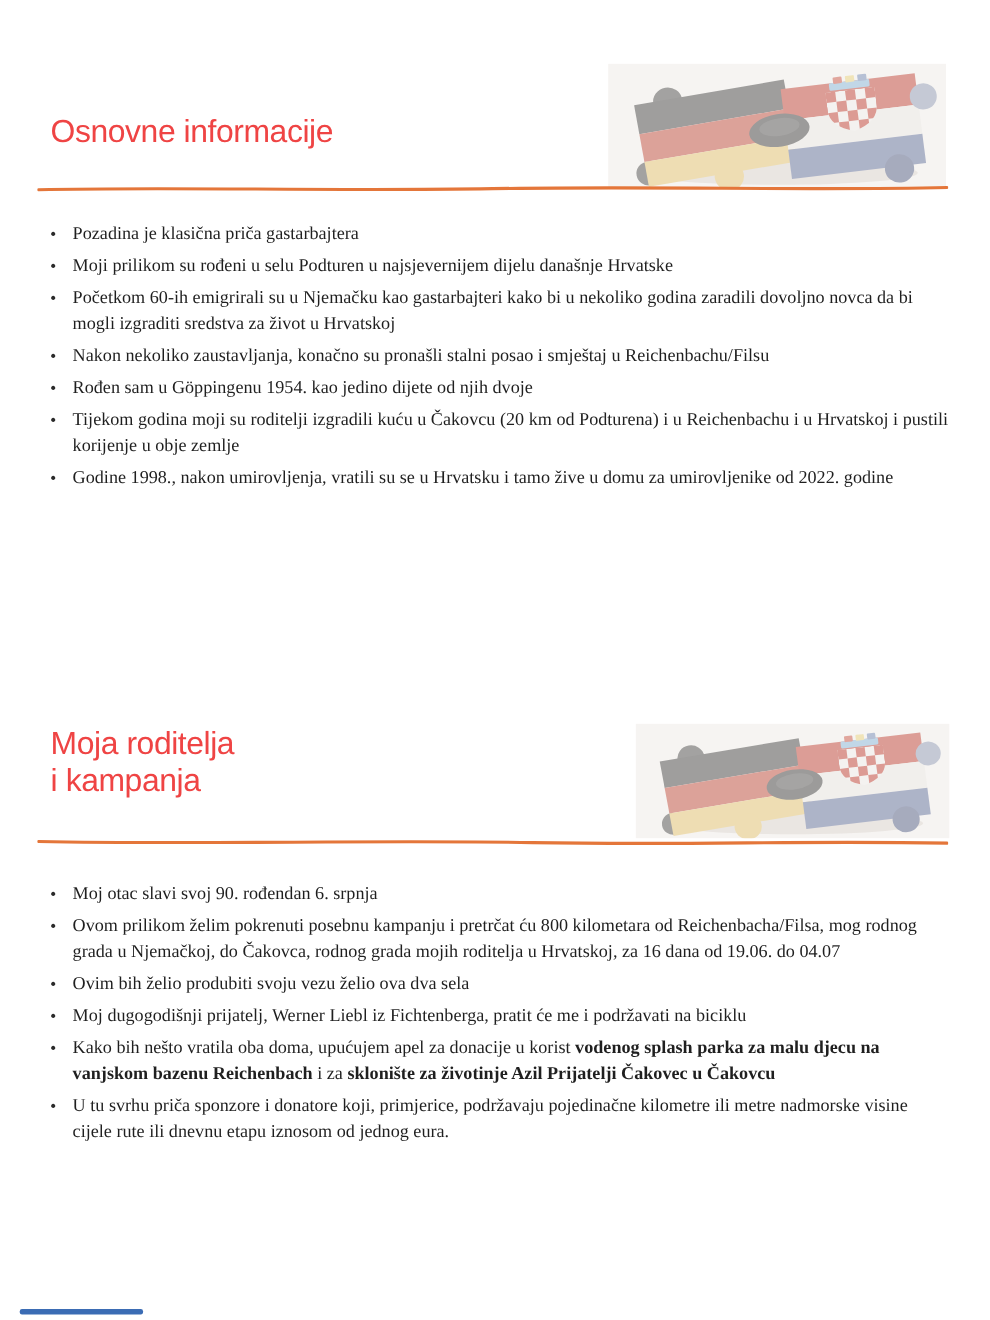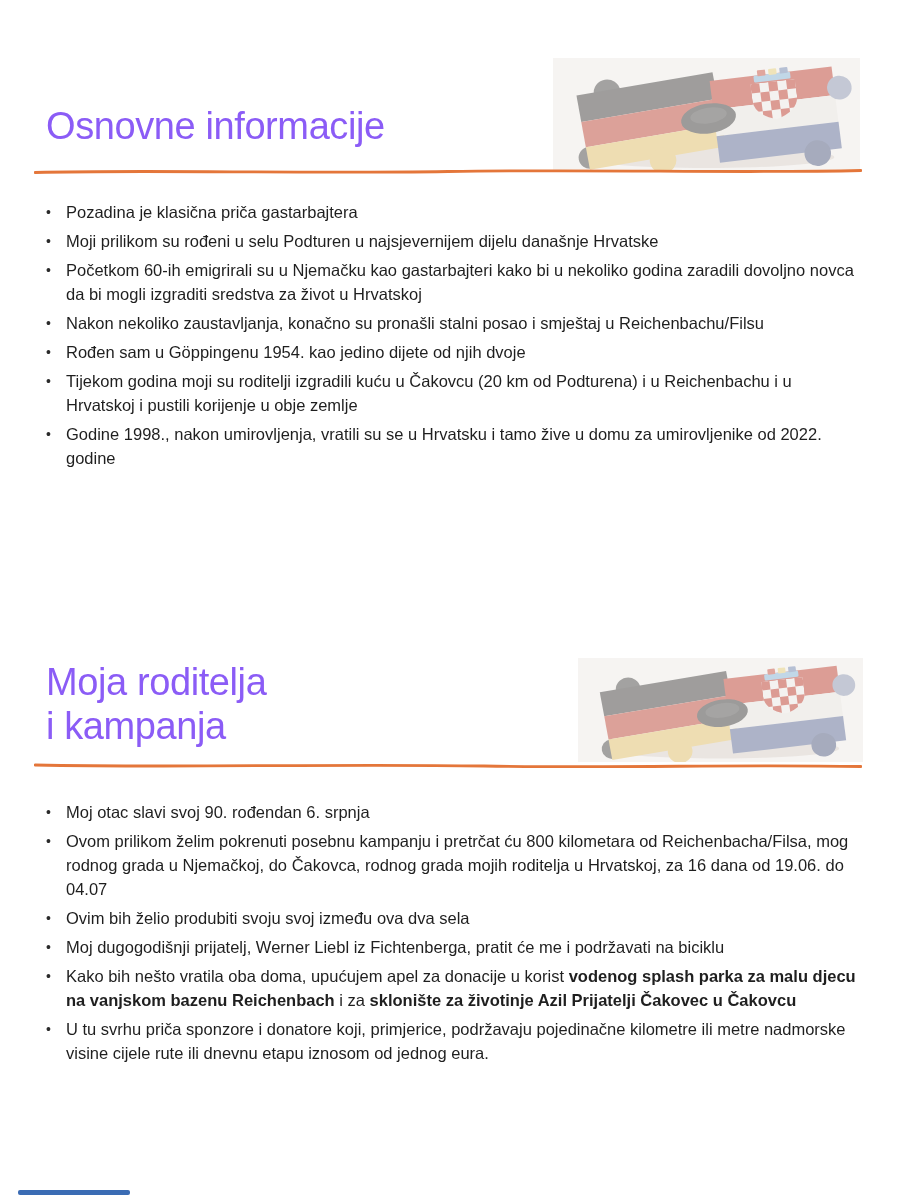--- a/index.html
+++ b/index.html
@@ -7,25 +7,25 @@
     width: 900px; height: 1200px;
     background: #ffffff;
     font-family: "Liberation Sans", sans-serif;
     position: relative;
     overflow: hidden;
     color: #1e1e1e;
   }
   .slide-title {
     position: absolute;
     left: 46px;
-    font-size: 38px;
+    font-size: 29px;
     line-height: 1.17;
     font-weight: 400;
     letter-spacing: -0.4px;
-    color: #8b5cf6;
+    color: #ef4444;
     white-space: pre-line;
     margin: 0;
   }
   #title-1 { top: 104px; }
   #title-2 { top: 660px; }
 
   .puzzle-img {
     position: absolute;
     margin: 0;
     background: #f7f5f3;
@@ -60,21 +60,21 @@
     font-size: 16.5px;
     line-height: 24px;
     color: #1f1f1f;
   }
   ul.bullets .marker {
     flex: 0 0 9px;
     font-size: 14px;
     line-height: 24px;
     color: #2a2a2a;
   }
-  ul.bullets .txt { flex: 1 1 auto; }
+  ul.bullets .txt { flex: 1 1 auto; font-family: Liberation Serif, serif; }
   ul.bullets .b { font-weight: bold; }
 
   .next-slide-line {
     position: absolute;
     left: 18px;
     top: 1190px;
     width: 112px;
     height: 5px;
     border-radius: 2px;
     background: #3b6cb4;
@@ -199,21 +199,21 @@
       <li>
         <span class="marker">•</span>
         <span class="txt"><span>Moj otac slavi svoj 90. rođendan 6. srpnja</span></span>
       </li>
       <li>
         <span class="marker">•</span>
         <span class="txt"><span>Ovom prilikom želim pokrenuti posebnu kampanju i pretrčat ću 800 kilometara od Reichenbacha/Filsa, mog rodnog grada u Njemačkoj, do Čakovca, rodnog grada mojih roditelja u Hrvatskoj, za 16 dana od 19.06. do 04.07</span></span>
       </li>
       <li>
         <span class="marker">•</span>
-        <span class="txt"><span>Ovim bih želio produbiti svoju svoj između ova dva sela</span></span>
+        <span class="txt"><span>Ovim bih želio produbiti svoju vezu želio ova dva sela</span></span>
       </li>
       <li>
         <span class="marker">•</span>
         <span class="txt"><span>Moj dugogodišnji prijatelj, Werner Liebl iz Fichtenberga, pratit će me i podržavati na biciklu</span></span>
       </li>
       <li>
         <span class="marker">•</span>
         <span class="txt"><span>Kako bih nešto vratila oba doma, upućujem apel za donacije u korist </span><span class="b">vodenog splash parka za malu djecu na vanjskom bazenu Reichenbach</span><span> i za </span><span class="b">sklonište za životinje Azil Prijatelji Čakovec u Čakovcu</span></span>
       </li>
       <li>

